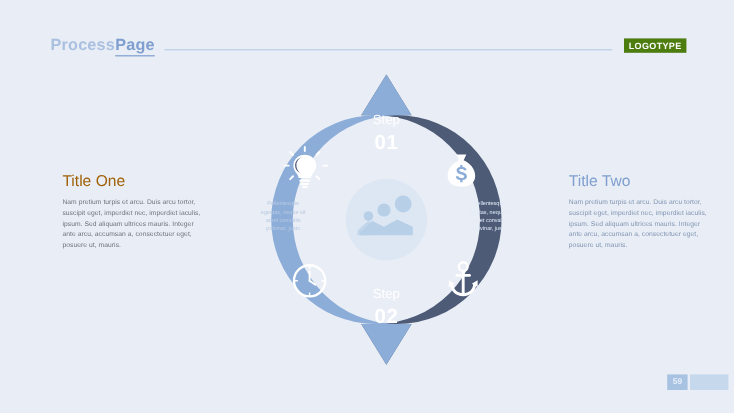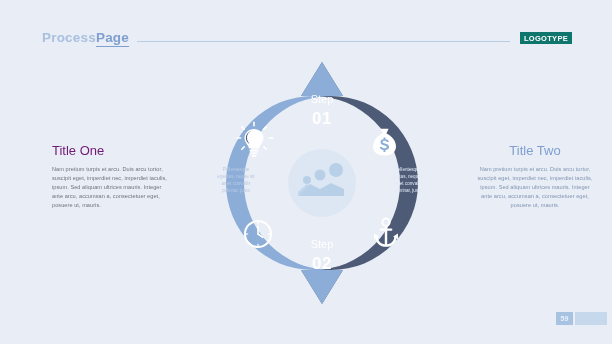--- a/index.html
+++ b/index.html
@@ -49,45 +49,45 @@
     padding-bottom: 1px;
   }
   .header-rule {
     flex: 1 1 auto;
     height: 1px;
     background: #b9cce6;
     margin-right: 10px;
     margin-top: 6px;
   }
   .logotype {
-    background: #0f766e;
+    background: #4d7c0f;
     color: #ffffff;
     font-size: 7.5px;
     font-weight: bold;
     letter-spacing: 0.3px;
     padding: 2.5px 4px 2px 4px;
     line-height: 1;
     white-space: nowrap;
   }
 
   
   .side-block {
     position: absolute;
     width: 122px;
   }
   .side-left  { left: 52px;  top: 144px; text-align: left; }
-  .side-right { left: 474px; top: 144px; text-align: center; }
+  .side-right { left: 474px; top: 144px; text-align: left; }
 
   .side-title {
     font-size: 13px;
     line-height: 1.1;
     margin-bottom: 7px;
     white-space: nowrap;
   }
-  .side-left .side-title  { color: #701a75; }
+  .side-left .side-title  { color: #a16207; }
   .side-right .side-title { color: #7e9fd0; }
 
   .side-body {
     font-size: 5.6px;
     line-height: 1.62;
     letter-spacing: 0.05px;
   }
   .side-left .side-body  { color: #6d7480; }
   .side-right .side-body { color: #8096b4; }
 

